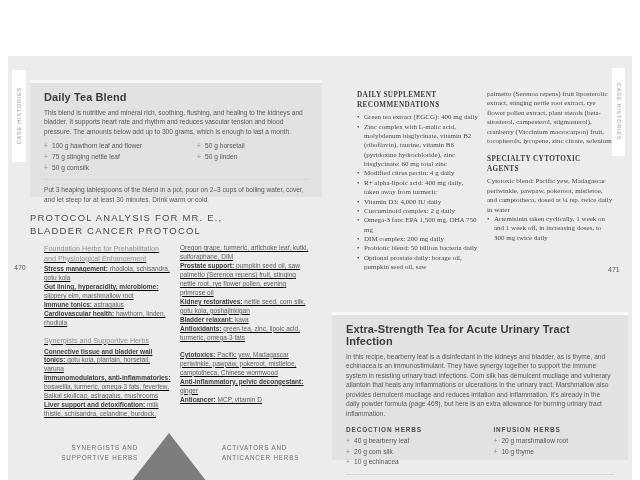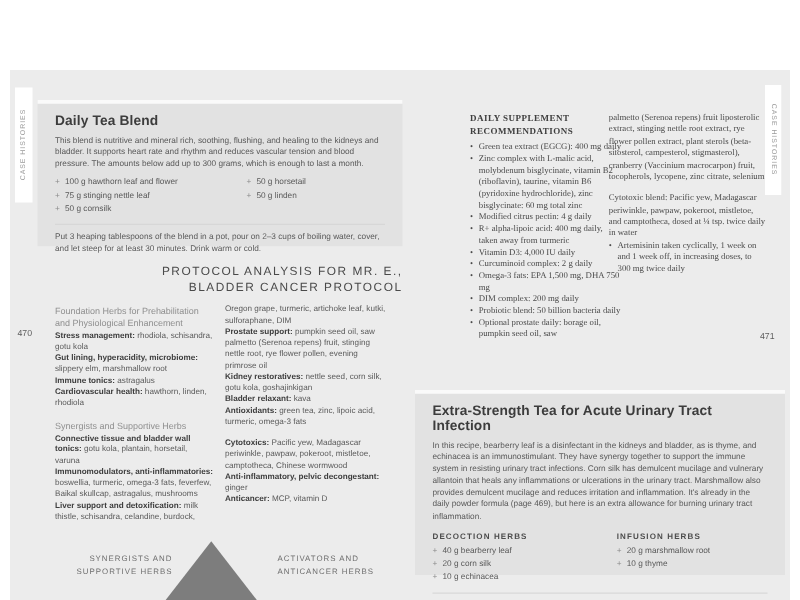--- a/index.html
+++ b/index.html
@@ -19,22 +19,22 @@
   .box-title{font-size:11px;font-weight:bold;color:#3c3c3c;margin:0 0 5px 0;letter-spacing:0.1px;}
   .box-body{font-size:6.6px;line-height:1.43;color:#585858;margin:0;}
   .ing-cols{display:flex;margin-top:5px;}
   .ing-col1{flex:0 0 58%;}
   .ing-col2{flex:0 0 42%;}
   .li{display:flex;font-size:6.6px;line-height:1.62;color:#585858;}
   .li .mk{width:8px;flex:0 0 8px;color:#8a8a8a;}
   .hrule{border:0;border-top:1px solid #d7d7d7;margin:6px 0 5px 0;}
 
   
-  .headline{position:absolute;left:30px;width:292px;text-align:right;font-size:9.5px;letter-spacing:1.2px;color:#4a4a4a;line-height:1.4;}
-  .pcol{position:absolute;}
+  .headline{position:absolute;left:30px;width:292px;text-align:left;font-size:9.5px;letter-spacing:1.2px;color:#4a4a4a;line-height:1.4;}
+  .pcol{position:absolute;text-decoration:underline;}
   .subhead{font-size:7.2px;line-height:1.33;color:#8f8f8f;margin:0 0 2px 0;}
   .entry{font-size:6.5px;line-height:1.38;color:#5a5a5a;margin:0;}
   .entry b{color:#3d3d3d;font-weight:bold;}
   .gap{height:8px;}
 
   
   .tri{position:absolute;width:0;height:0;border-left:45px solid transparent;border-right:45px solid transparent;border-bottom:58px solid #7d7d7d;}
   .tri-label{position:absolute;font-size:6.3px;letter-spacing:0.8px;color:#6e6e6e;line-height:1.55;}
 
   
@@ -145,21 +145,21 @@
       </div>
   </div>
 
   <div class="tri" style="left:124px;top:385px;"></div>
   <div class="tri-label" style="left:36px;width:102px;top:395px;text-align:right;">SYNERGISTS AND SUPPORTIVE HERBS</div>
   <div class="tri-label" style="left:222px;width:104px;top:395px;text-align:left;">ACTIVATORS AND ANTICANCER HERBS</div>
   <div class="tri-label" style="left:99px;width:140px;top:450px;text-align:center;">FOUNDATION HERBS</div>
 
   <span class="pagenum" style="left:608px;top:218px;">471</span>
 
-  <div class="scol" style="left:376px;top:42px;width:122px;">
+  <div class="scol" style="left:357px;top:42px;width:122px;">
     <p class="shead">DAILY SUPPLEMENT RECOMMENDATIONS</p>
     <div>
 
     <div class="sli">
           <span class="mk">•</span>
           <span>Green tea extract (EGCG): 400 mg daily</span>
         </div>
         <div class="sli">
           <span class="mk">•</span>
           <span>Zinc complex with L-malic acid, molybdenum bisglycinate, vitamin B2 (riboflavin), taurine, vitamin B6 (pyridoxine hydrochloride), zinc bisglycinate: 60 mg total zinc</span>
@@ -195,20 +195,21 @@
         <div class="sli">
           <span class="mk">•</span>
           <span>Optional prostate daily: borage oil, pumpkin seed oil, saw</span>
         </div>
       </div>
   </div>
 
   <div class="scol" style="left:487px;top:42px;width:126px;">
     <p class="spara">palmetto (Serenoa repens) fruit liposterolic extract, stinging nettle root extract, rye flower pollen extract, plant sterols (beta-sitosterol, campesterol, stigmasterol), cranberry (Vaccinium macrocarpon) fruit, tocopherols, lycopene, zinc citrate, selenium</p>
     <div class="gap"></div>
+    <p class="shead">SPECIALTY CYTOTOXIC AGENTS</p>
     <p class="spara">Cytotoxic blend: Pacific yew, Madagascar periwinkle, pawpaw, pokeroot, mistletoe, and camptotheca, dosed at ¼ tsp. twice daily in water</p>
     <div>
 
     <div class="sli">
           <span class="mk">•</span>
           <span>Artemisinin taken cyclically, 1 week on and 1 week off, in increasing doses, to 300 mg twice daily</span>
         </div>
       </div>
   </div>
 

